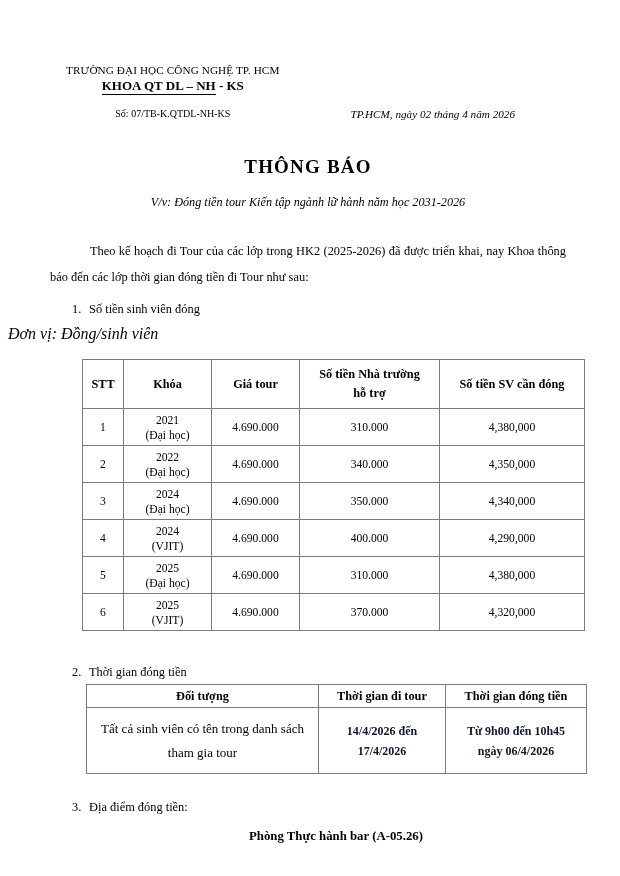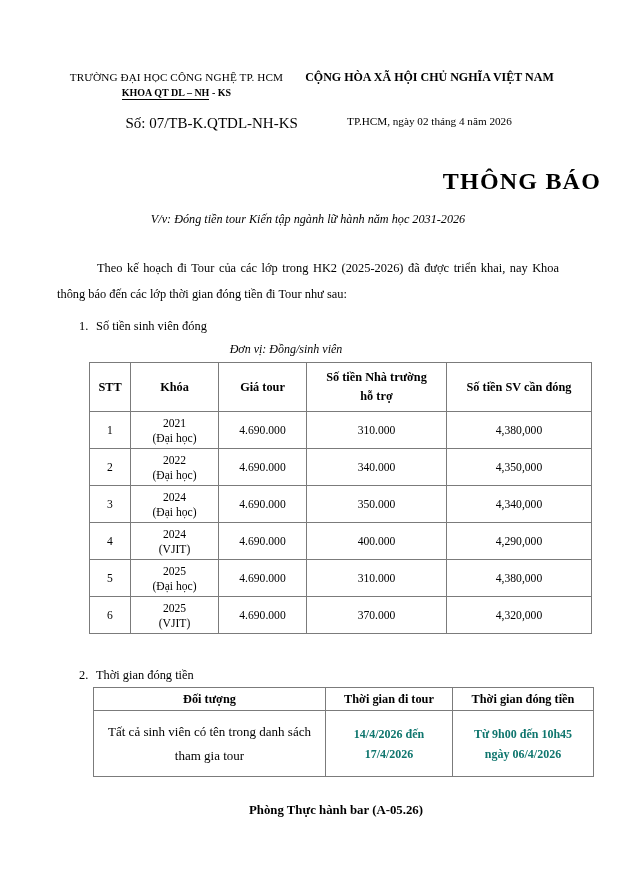--- a/index.html
+++ b/index.html
@@ -10,40 +10,40 @@
     background: #ffffff;
     font-family: "Liberation Serif", "DejaVu Serif", serif;
     color: #000000;
     overflow: hidden;
   }
 
   .page {
     position: relative;
     width: 616px;
     height: 876px;
-    padding: 15px;
+    padding: 8px;
   }
 
   
   .letterhead {
     display: flex;
     padding: 55px 40px 0 40px;
     align-items: flex-start;
   }
   .lh-left { width: 48%; text-align: center; }
   .lh-right { width: 52%; text-align: center; }
 
   .org-line1 {
     font-size: 11.2px;
     letter-spacing: .1px;
     line-height: 15px;
     white-space: nowrap;
   }
   .org-line2 {
-    font-size: 10px;
+    font-size: 13px;
     font-weight: bold;
     line-height: 16px;
     white-space: nowrap;
   }
   .org-line2 .u { border-bottom: 1.2px solid #000; padding-bottom: 1px; }
 
   .nation-line1 {
     font-size: 12px;
     font-weight: bold;
     line-height: 15px;
@@ -55,30 +55,29 @@
     line-height: 17px;
     white-space: nowrap;
   }
   .nation-line2 .u { border-bottom: 1.2px solid #000; padding-bottom: 2px; }
 
   .subhead {
     display: flex;
     padding: 14px 40px 0 40px;
     align-items: flex-start;
   }
-  .sh-left { width: 48%; text-align: right; font-size: 15px; white-space: nowrap; }
-  .sh-right { width: 52%; text-align: center; font-size: 11.2px; white-space: nowrap; }
+  .sh-left { width: 48%; text-align: center; font-size: 10px; white-space: nowrap; }
+  .sh-right { width: 52%; text-align: center; font-size: 11.2px; font-style: italic; white-space: nowrap; }
 
   
   .title-block { text-align: center; margin-top: 36px; }
   .doc-title {
-    font-size: 24px;
+    font-size: 19px;
     font-weight: bold;
     letter-spacing: 1.2px;
-    text-align: right;
   }
   .doc-subtitle {
     font-size: 12.2px;
     font-style: italic;
     margin-top: 17px;
   }
 
   
   .body-text {
     margin: 28px 42px 0 42px;
@@ -89,23 +88,23 @@
   .body-text .indent { display: inline-block; width: 40px; }
 
   .section-item {
     margin: 12px 12px 0 64px;
     font-size: 12.4px;
     font-weight: normal;
   }
   .section-item .num { display: inline-block; width: 17px; }
 
   .unit-note {
-    margin: 8px 44px 5px 0;
-    text-align: center;
-    font-size: 12px;
+    margin: 8px 44px 16px 0;
+    text-align: left;
+    font-size: 16px;
     font-style: italic;
   }
 
   
   table {
     border-collapse: collapse;
     font-size: 11.6px;
   }
   table td, table th {
     border: 1px solid #7b7b7b;
@@ -145,21 +144,21 @@
     font-size: 12.3px;
     height: 23px;
   }
   .tbl-time tbody td {
     height: 66px;
     font-size: 13px;
     line-height: 24px;
   }
   .tbl-time tbody td.obj { padding: 0 10px; }
   .tbl-time tbody td.red {
-    color: #0f766e;
+    color: #0f172a;
     font-weight: bold;
     font-size: 12px;
     line-height: 20px;
   }
   .tbl-time tbody td.red span { display: block; }
 
   .sec3-wrap { margin-top: 26px; }
   .place-line {
     text-align: center;
     font-size: 12.8px;
@@ -171,21 +170,20 @@
 <body>
 
 <div class="page">
 
   <div class="letterhead">
     <div class="lh-left">
       <div class="org-line1">TRƯỜNG ĐẠI HỌC CÔNG NGHỆ TP. HCM</div>
       <div class="org-line2"><span class="u">KHOA QT DL – NH</span><span> - KS</span></div>
     </div>
     <div class="lh-right">
-      <div class="nation-line1">CỘNG HÒA XÃ HỘI CHỦ NGHĨA VIỆT NAM</div>
     </div>
   </div>
 
   <div class="subhead">
     <div class="sh-left">Số: 07/TB-K.QTDL-NH-KS</div>
     <div class="sh-right">TP.HCM, ngày 02 tháng 4 năm 2026</div>
   </div>
 
   <div class="title-block">
     <div class="doc-title">THÔNG BÁO</div>
@@ -311,16 +309,17 @@
           <td class="red">
             <span>Từ 9h00 đến 10h45</span>
             <span>ngày 06/4/2026</span>
           </td>
         </tr>
       </tbody>
     </table>
   </div>
 
   <div class="sec3-wrap">
+    <div class="section-item"><span class="num">3.</span><span>Địa điểm đóng tiền:</span></div>
     <div class="place-line">Phòng Thực hành bar (A-05.26)</div>
   </div>
 
 </div>
 
 </body></html>

